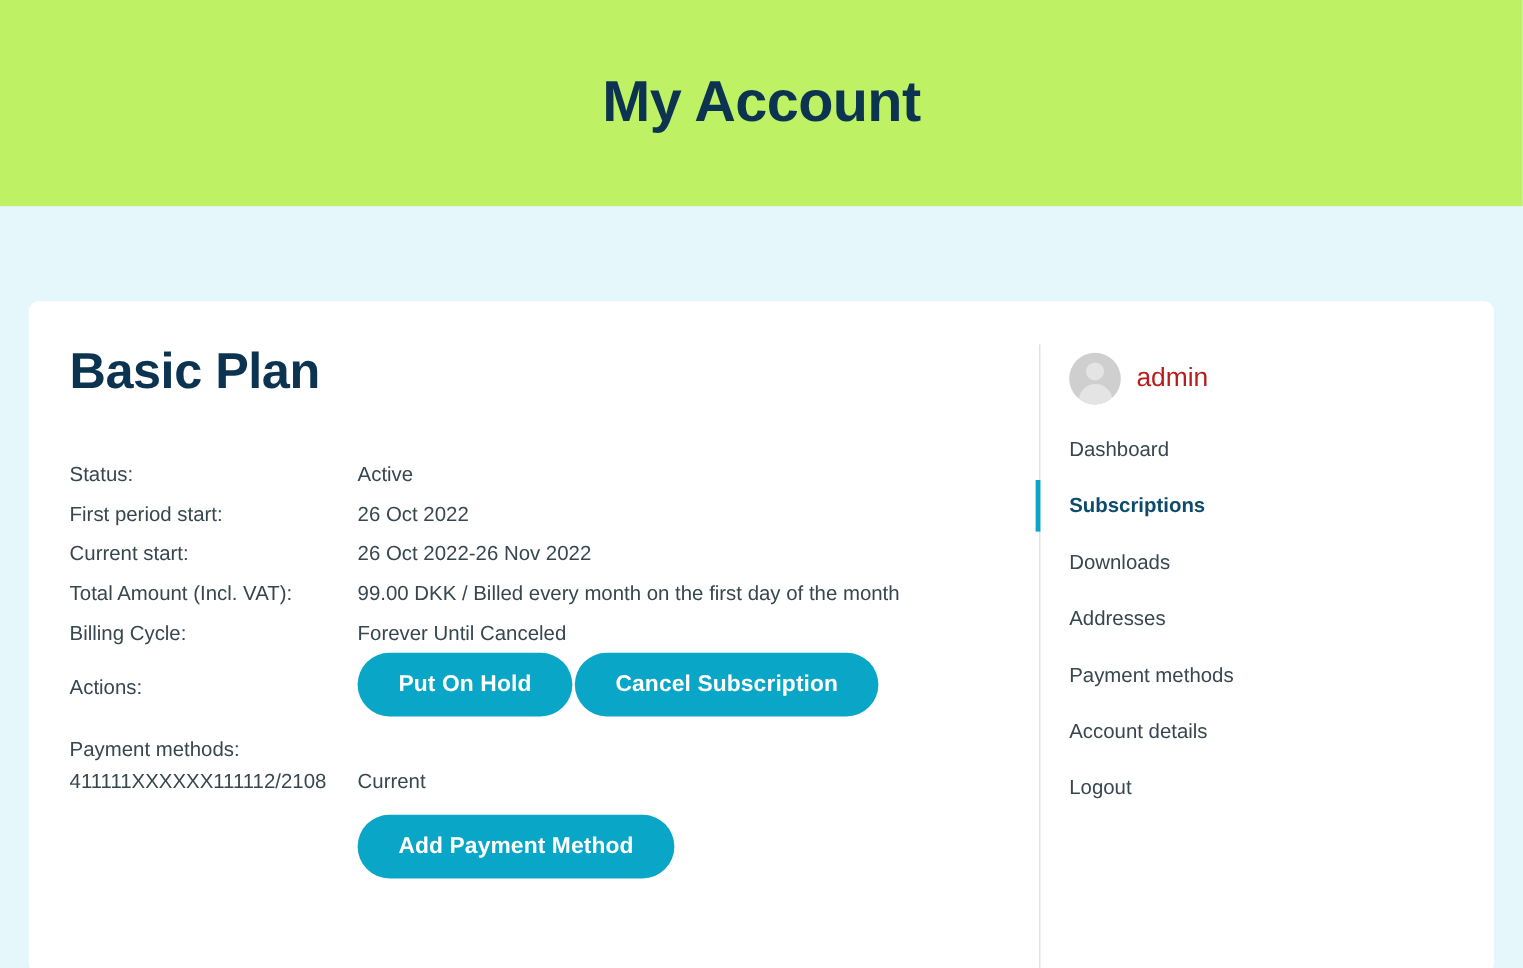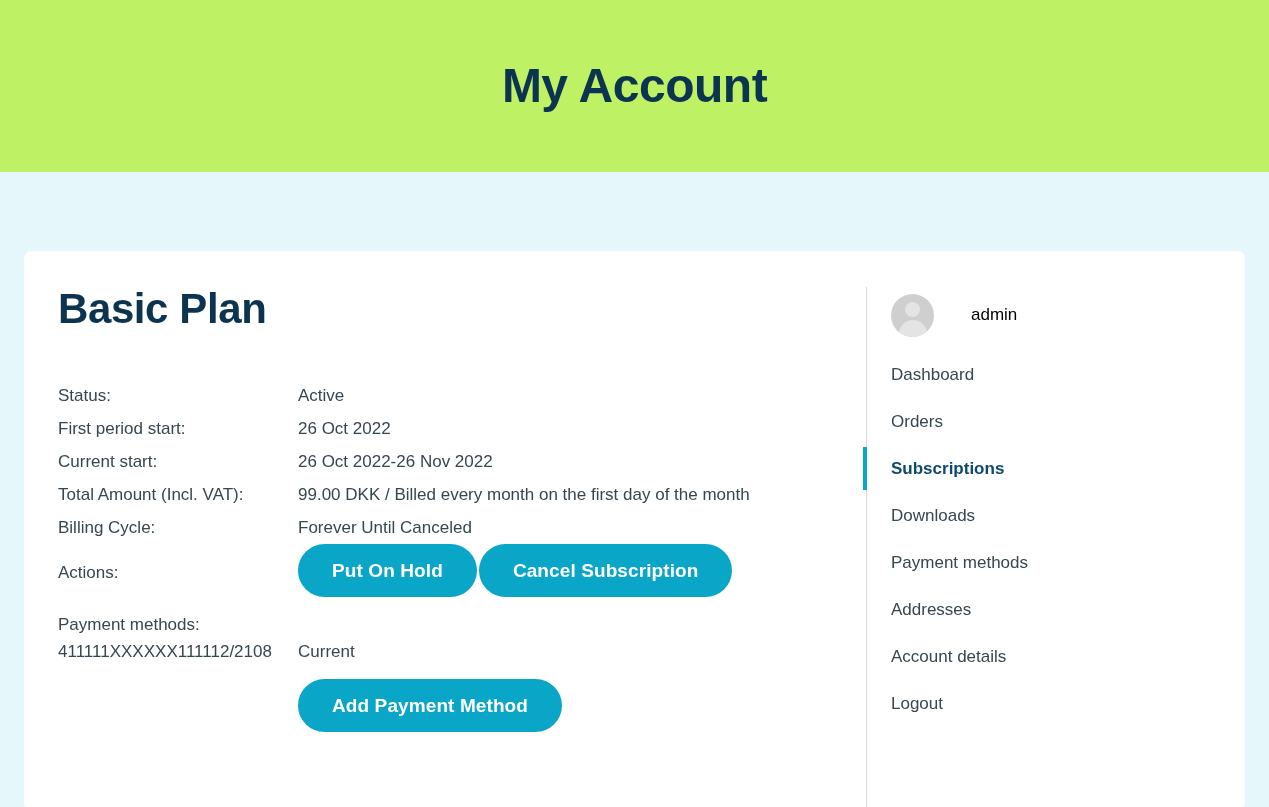--- a/index.html
+++ b/index.html
@@ -143,23 +143,22 @@
     left: 14px; top: 8px;
   }
   .avatar .av-body {
     position: absolute;
     width: 28px; height: 20px;
     border-radius: 14px 14px 0 0;
     background: #e4e4e4;
     left: 7.5px; top: 26px;
   }
   .nav-username {
-    font-size: 17px;
-    color: #000000;
-    margin-left: 24px;
+    font-size: 22px;
+    color: #b91c1c;
   }
 
   .nav-item {
     position: relative;
     padding: 0 0 0 24px;
     height: 47px;
     display: flex;
     align-items: center;
     font-size: 17px;
     color: #37474f;
@@ -252,34 +251,31 @@
           <span class="avatar">
             <span class="av-head"></span>
             <span class="av-body"></span>
           </span>
           <span class="nav-username">admin</span>
         </li>
 
         <li class="nav-item">
           <span>Dashboard</span>
         </li>
-        <li class="nav-item">
-          <span>Orders</span>
-        </li>
         <li class="nav-item is-active">
           <span>Subscriptions</span>
         </li>
         <li class="nav-item">
           <span>Downloads</span>
         </li>
         <li class="nav-item">
+          <span>Addresses</span>
+        </li>
+        <li class="nav-item">
           <span>Payment methods</span>
-        </li>
-        <li class="nav-item">
-          <span>Addresses</span>
         </li>
         <li class="nav-item">
           <span>Account details</span>
         </li>
         <li class="nav-item">
           <span>Logout</span>
         </li>
       </ul>
     </nav>
 

